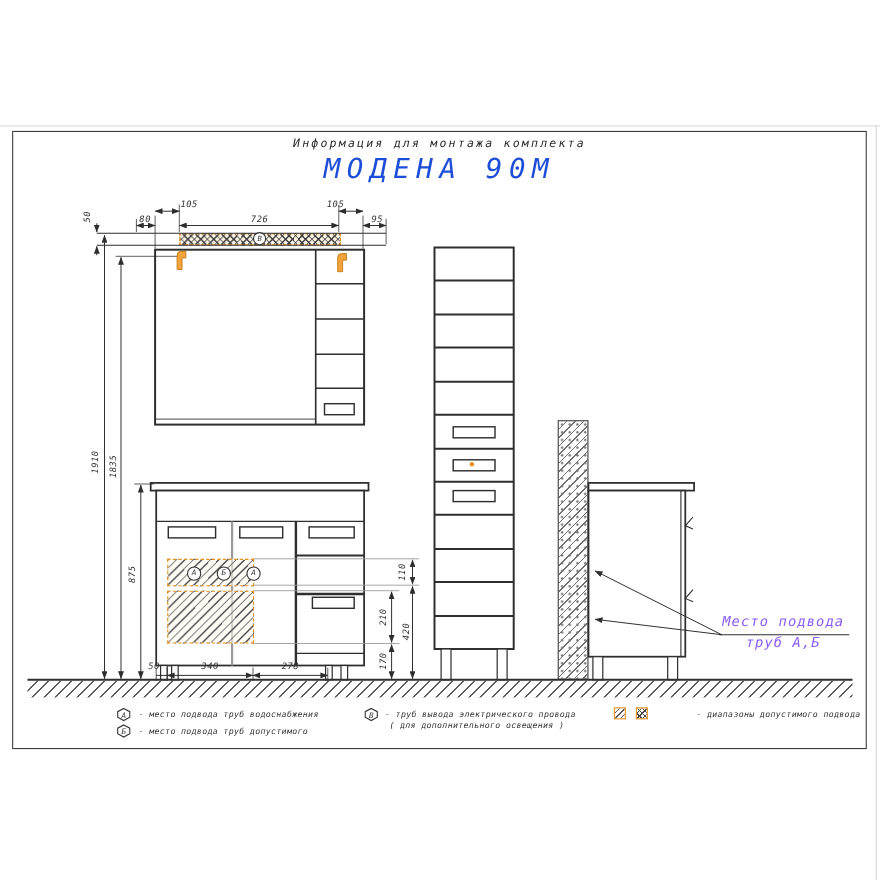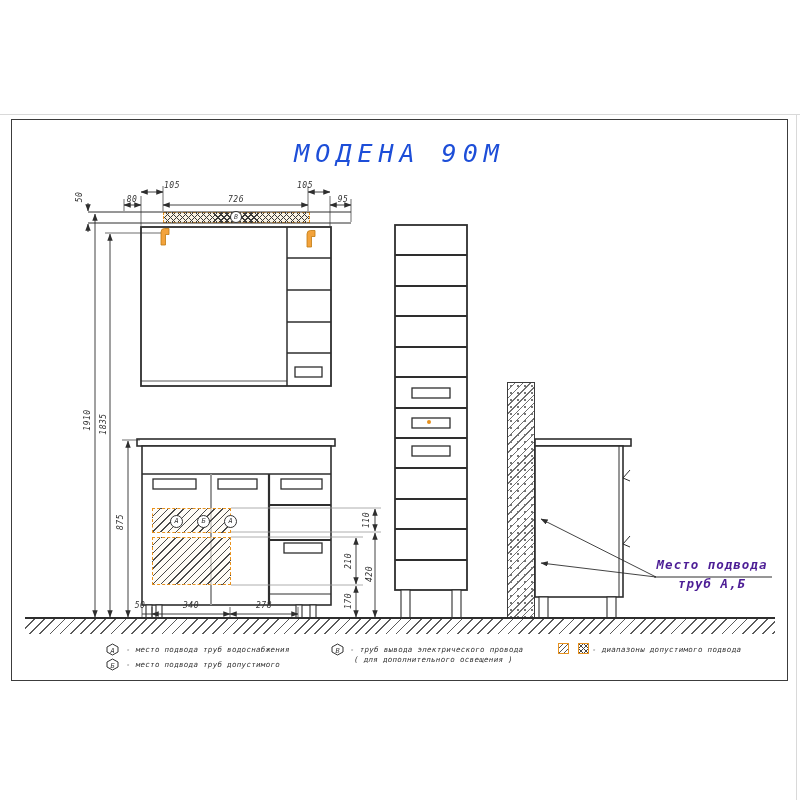--- a/index.html
+++ b/index.html
@@ -30,39 +30,40 @@
   
   .dlab{font-style:italic;font-size:8px;color:#333;white-space:nowrap;transform:translateX(-50%);letter-spacing:.5px;}
   .dlab.vert{transform:translate(-50%,-50%) rotate(-90deg);}
   
   .cmark{box-sizing:border-box;border:1px solid #333;border-radius:50%;background:#fff;
      font-style:italic;text-align:center;color:#333;}
   .strip-mark{left:230px;top:211px;width:12px;height:12px;font-size:6.5px;line-height:10px;}
   .zmark{width:13px;height:13px;font-size:7px;line-height:11px;top:515px;}
   .dot{left:427px;top:420px;width:4px;height:4px;border-radius:50%;background:#E8921E;}
   
-  .note{left:648px;top:557px;width:128px;text-align:center;font-style:italic;color:#4c1d95;font-weight:bold;}
+  .note{left:648px;top:557px;width:128px;text-align:center;font-style:italic;color:#8b5cf6;}
   .note .l1{font-size:12.5px;letter-spacing:1px;}
   .note .l2{font-size:12.5px;letter-spacing:1px;margin-top:4px;}
   
   .leg-text{font-style:italic;font-size:7.5px;color:#333;white-space:nowrap;letter-spacing:.3px;}
   .swatch{width:11px;height:11px;box-sizing:border-box;border:1px solid #E8921E;background-color:#fff;}
   .sw-diag{background-image:repeating-linear-gradient(135deg,transparent 0 2.6px,#555 2.6px 3.5px);}
   .sw-cross{background-image:repeating-linear-gradient(45deg,transparent 0 2.6px,#444 2.6px 3.5px),
                             repeating-linear-gradient(135deg,transparent 0 2.6px,#444 2.6px 3.5px);}
 </style>
 </head>
 <body>
 
 <div id="sheet">
 
   <div class="abs page-top-line"></div>
   <div class="abs page-right-line"></div>
   <div class="abs frame"></div>
 
+  <div class="abs subtitle">Информация для монтажа комплекта</div>
   <div class="abs model">МОДЕНА 90М</div>
 
   <div class="abs hatch strip"></div>
   <div class="abs wall"></div>
   <div class="abs floorhatch"></div>
 
   <svg class="abs linework" viewBox="0 0 800 800">
     <defs>
       <marker id="ar" viewBox="0 0 8 6" markerWidth="8" markerHeight="6" refX="7.5" refY="3" orient="auto-start-reverse">
         <path d="M0,0L8,3L0,6Z" fill="#2e2e2e"></path>
@@ -238,16 +239,16 @@
 
     <svg class="abs" style="left:331px;top:643px" width="13" height="13">
       <polygon points="6.5,1 12,4 12,9 6.5,12 1,9 1,4" fill="#fff" stroke="#333" stroke-width="1"></polygon>
       <text x="6.5" y="9.5" text-anchor="middle" font-size="7" font-style="italic" fill="#333">В</text>
     </svg>
     <div class="abs leg-text" style="left:350px;top:645px">-  труб вывода электрического провода</div>
     <div class="abs leg-text" style="left:354px;top:655px">( для дополнительного освещения )</div>
 
     <div class="abs swatch sw-diag" style="left:558px;top:643px"></div>
     <div class="abs swatch sw-cross" style="left:578px;top:643px"></div>
-    <div class="abs leg-text" style="left:592px;top:645px">-  диапазоны допустимого подвода</div>
+    <div class="abs leg-text" style="left:633px;top:645px">-  диапазоны допустимого подвода</div>
   </div>
 
 </div>
 
 </body></html>

